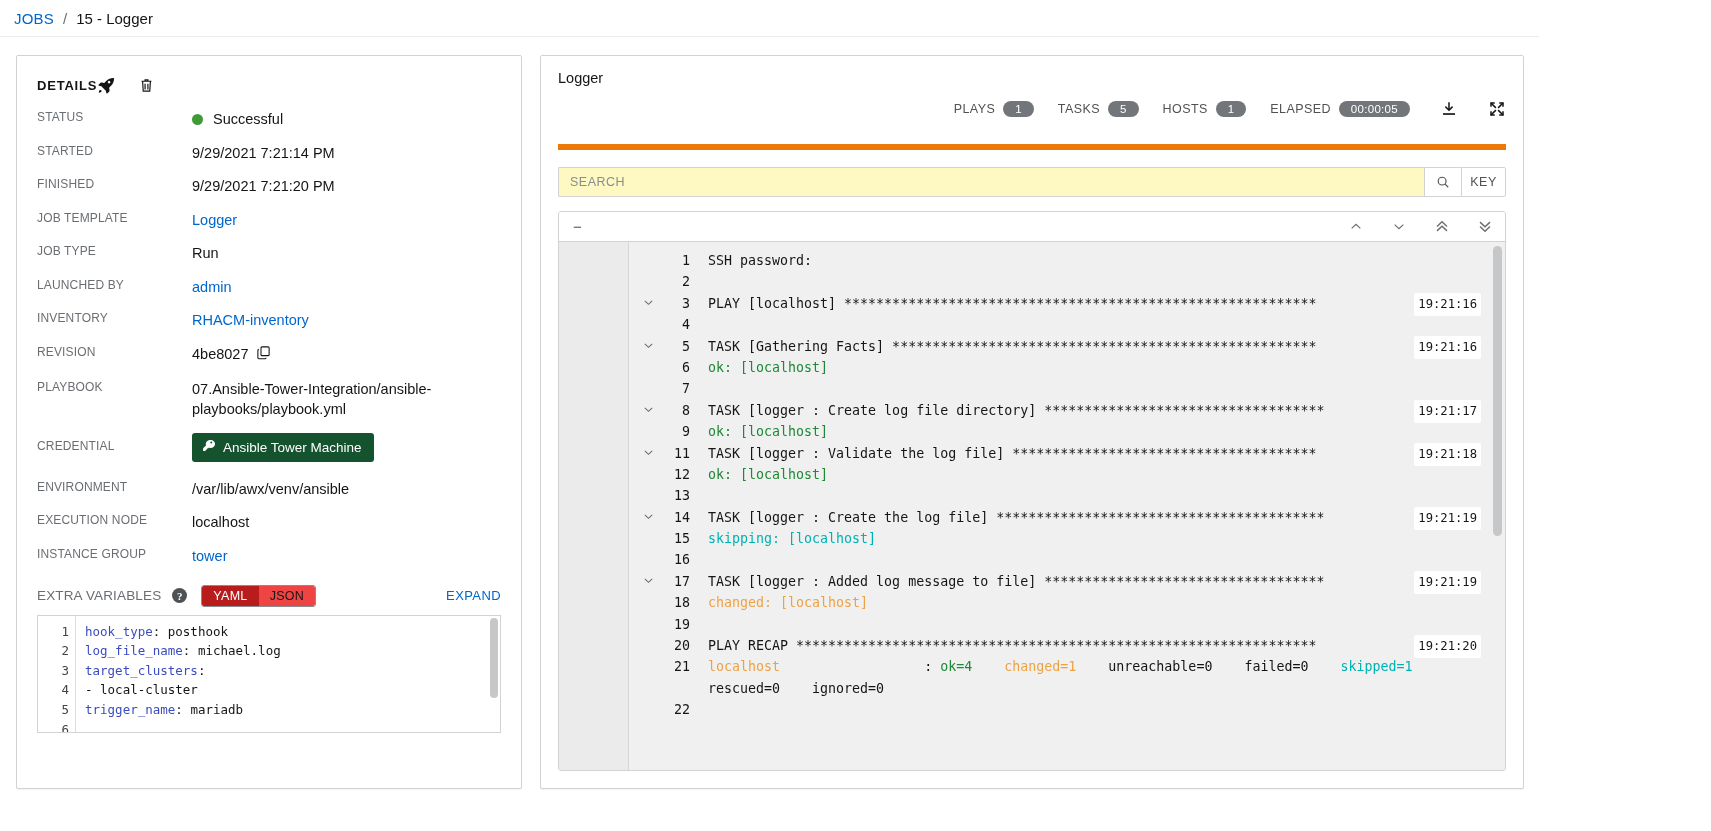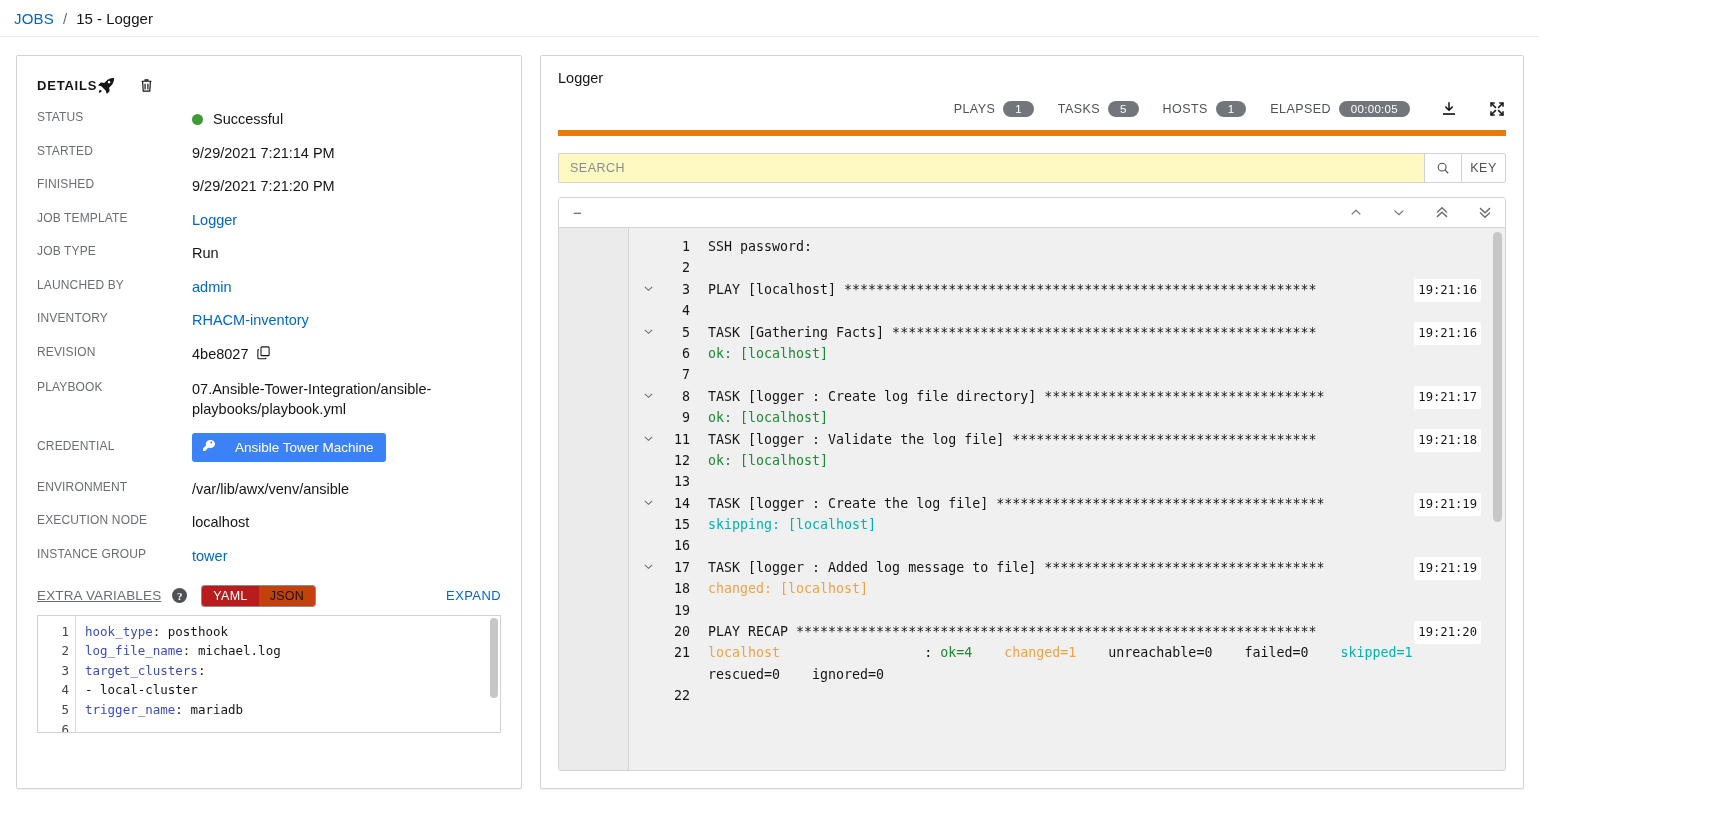--- a/index.html
+++ b/index.html
@@ -74,49 +74,49 @@
   }
   .detail-value { color: #151515; font-size: 14.5px; line-height: 1.42; }
   .detail-value a, .link { color: #0066cc; text-decoration: none; }
   .status-dot {
     display: inline-block; width: 11px; height: 11px; border-radius: 50%;
     background: #3f9c35; margin-right: 10px; vertical-align: middle;
     position: relative; top: -1px;
   }
   .copy-ico { display:inline-block; margin-left: 8px; vertical-align: middle; cursor: pointer; }
   .cred-badge {
-    display: inline-flex; align-items: center; gap: 20px;
-    background: #3b82f6; color: #fff;
+    display: inline-flex; align-items: center; gap: 8px;
+    background: #14532d; color: #fff;
     border-radius: 3px;
     padding: 5px 12px 5px 10px;
     font-size: 13.5px;
   }
   .cred-badge svg { flex: 0 0 auto; }
 
   
   .ev-row {
     display: flex; align-items: center;
     margin-top: 18px; margin-bottom: 8px;
     font-size: 13.5px;
   }
-  .ev-label { color: #6a6e73; letter-spacing: .15px; text-transform: uppercase; text-decoration: underline; }
+  .ev-label { color: #6a6e73; letter-spacing: .15px; text-transform: uppercase; }
   .help-ico {
     width: 15px; height: 15px; border-radius: 50%;
     background: #4f5255; color: #fff;
     font-size: 11px; font-weight: bold;
     display: inline-flex; align-items: center; justify-content: center;
     margin-left: 11px; cursor: pointer; font-family: "Liberation Serif", serif;
   }
   .toggle-group {
     display: inline-flex; margin-left: 14px;
     border: 1px solid #8a8d90; border-radius: 3px; overflow: hidden;
   }
   .toggle-btn {
     font-size: 12.5px; padding: 3px 11px; cursor: pointer;
-    background: #c2410c; color: #151515; letter-spacing: .3px;
+    background: #ef4444; color: #151515; letter-spacing: .3px;
   }
   .toggle-btn.active { background: #b91c1c; color: #fff; }
   .expand-link {
     margin-left: auto; color: #0066cc; font-size: 13px;
     letter-spacing: .4px; cursor: pointer;
   }
   .code-box {
     border: 1px solid #d2d2d2;
     background: #fff;
     height: 118px;
@@ -148,21 +148,21 @@
     flex: 1 1 auto;
     height: 734px;
     padding: 14px 17px 0 17px;
     display: flex; flex-direction: column;
     position: relative;
   }
   .job-name { font-size: 14.5px; color: #151515; margin-bottom: 14px; }
   .stats-row {
     display: flex; align-items: center; justify-content: flex-end;
     gap: 0; font-size: 12.5px; color: #4f5255; letter-spacing: .4px;
-    margin-bottom: 12px;
+    margin-bottom: 26px;
   }
   .stat { display: inline-flex; align-items: center; margin-left: 24px; }
   .stat-label { text-transform: uppercase; margin-right: 8px; }
   .pill {
     background: #72767b; color: #fff;
     border-radius: 9px; padding: 2px 12px;
     font-size: 11.5px; min-width: 30px; text-align: center;
     letter-spacing: .3px;
   }
   .hdr-ico { margin-left: 30px; cursor: pointer; color: #151515; display:flex; }

